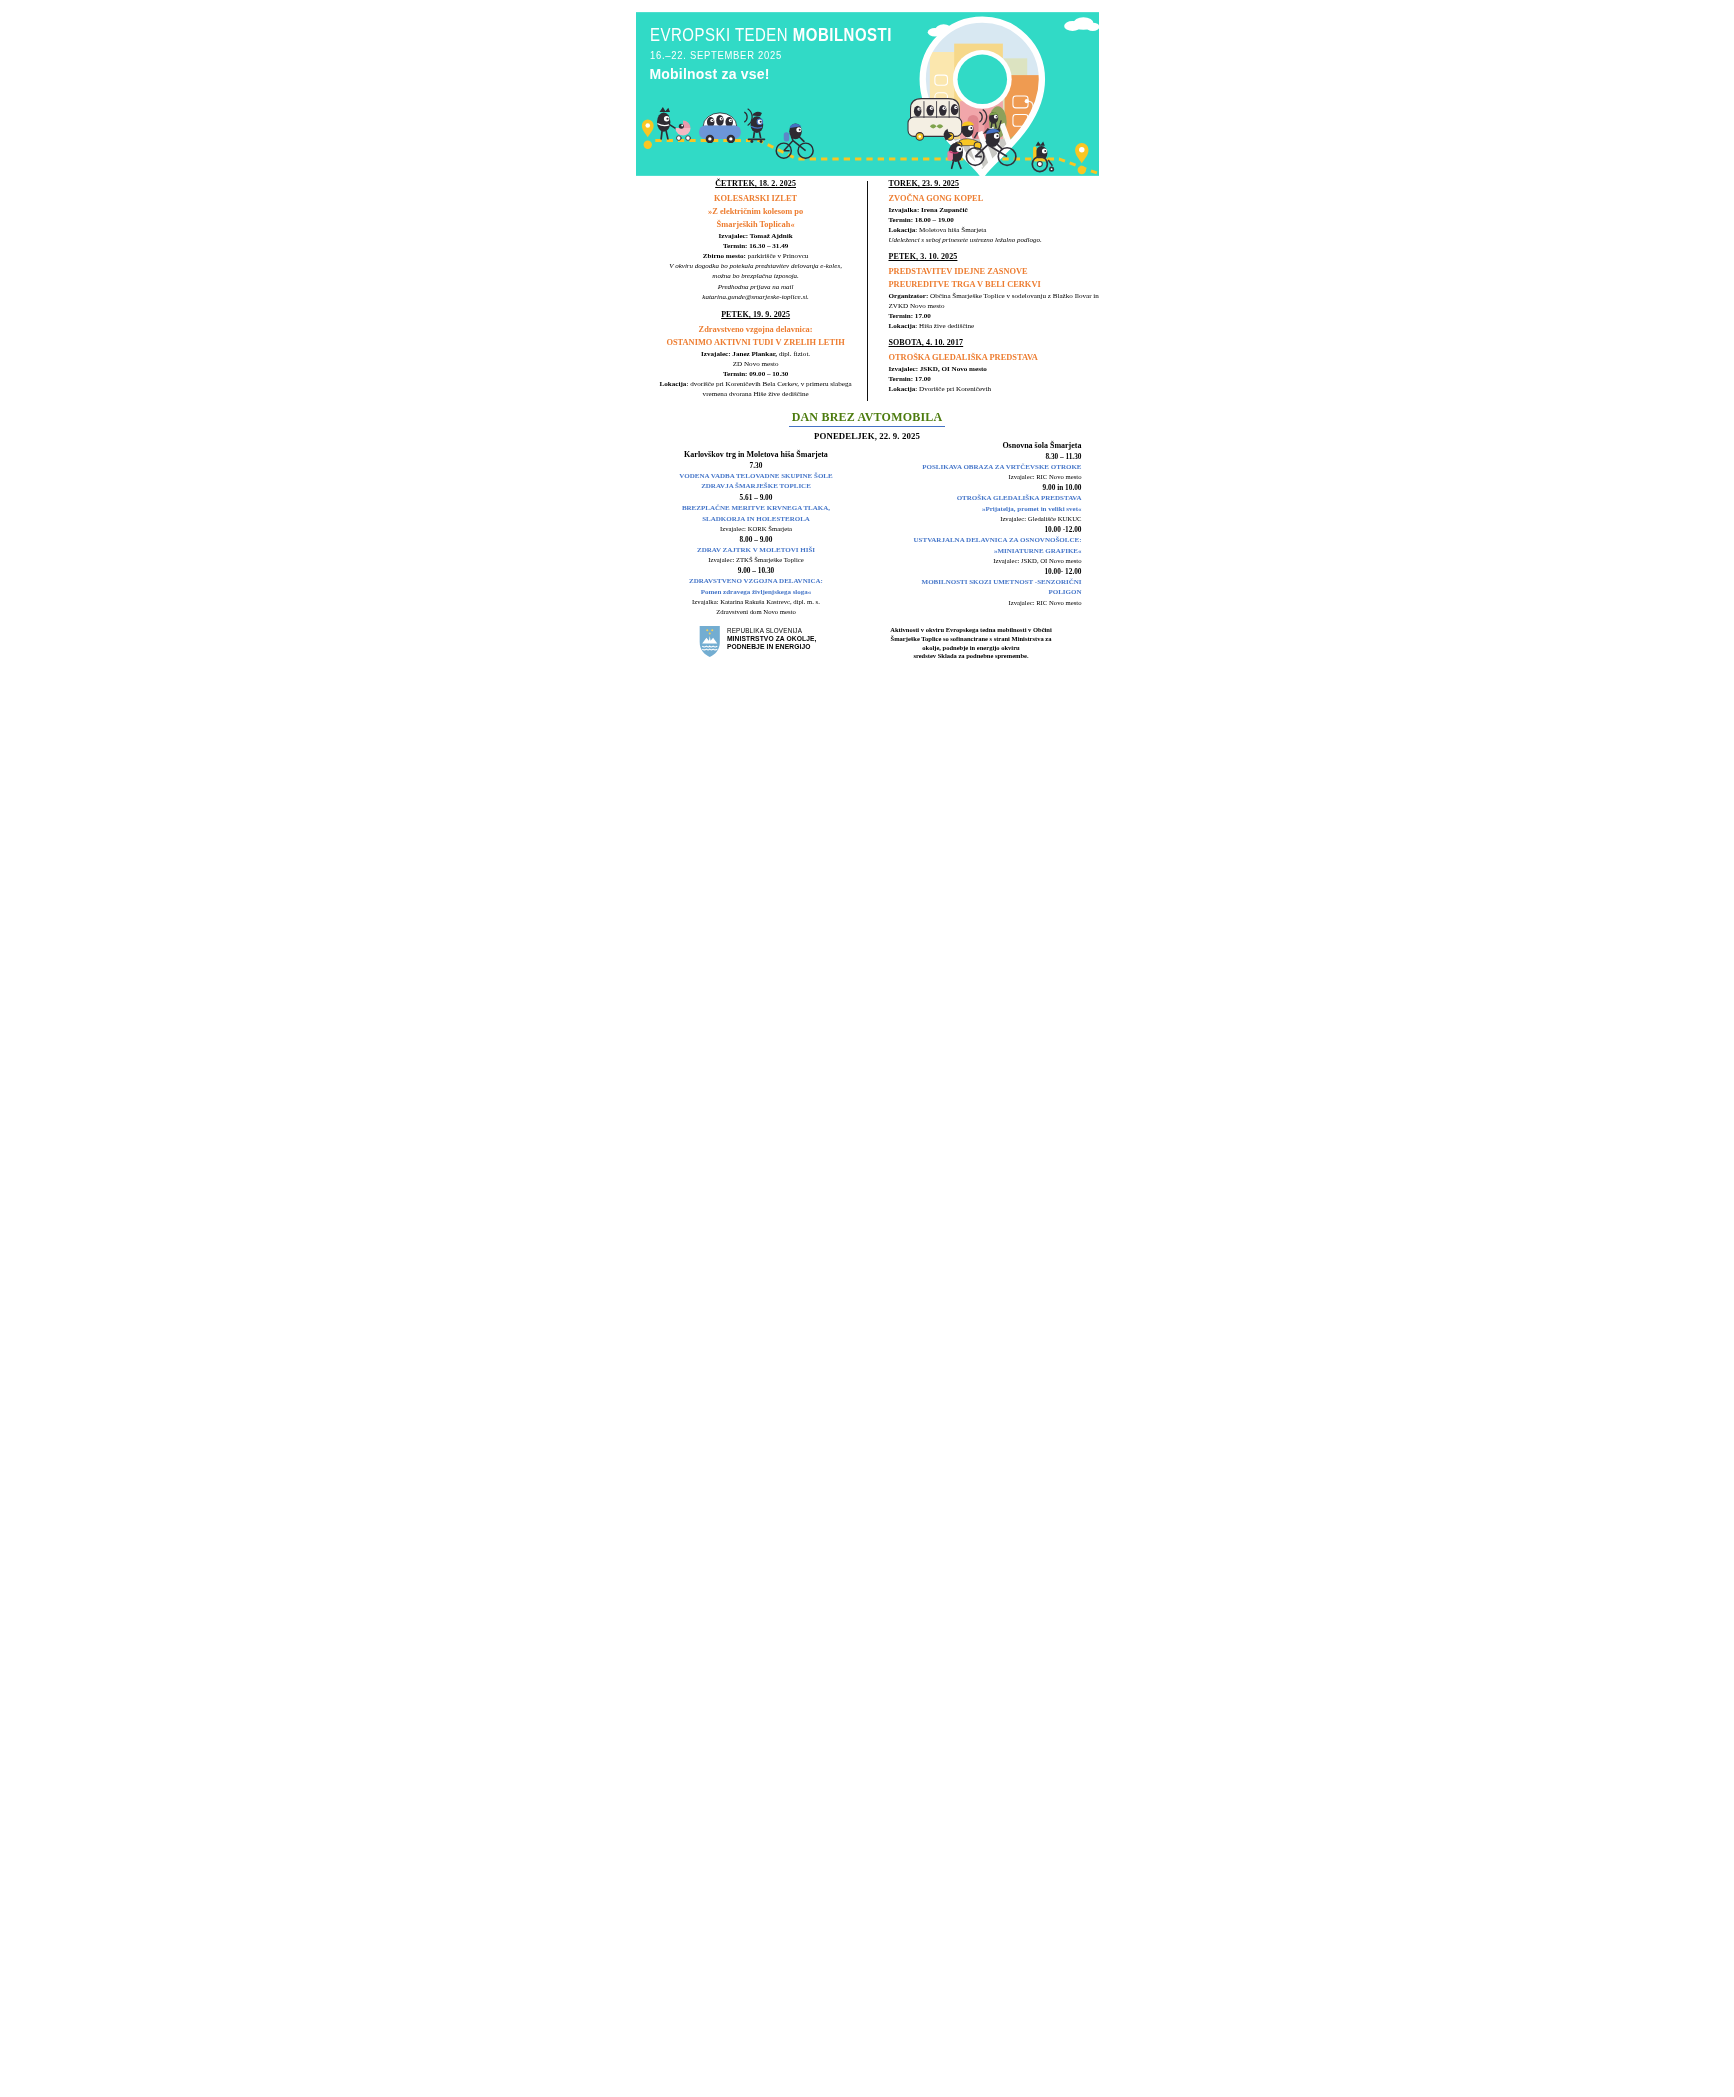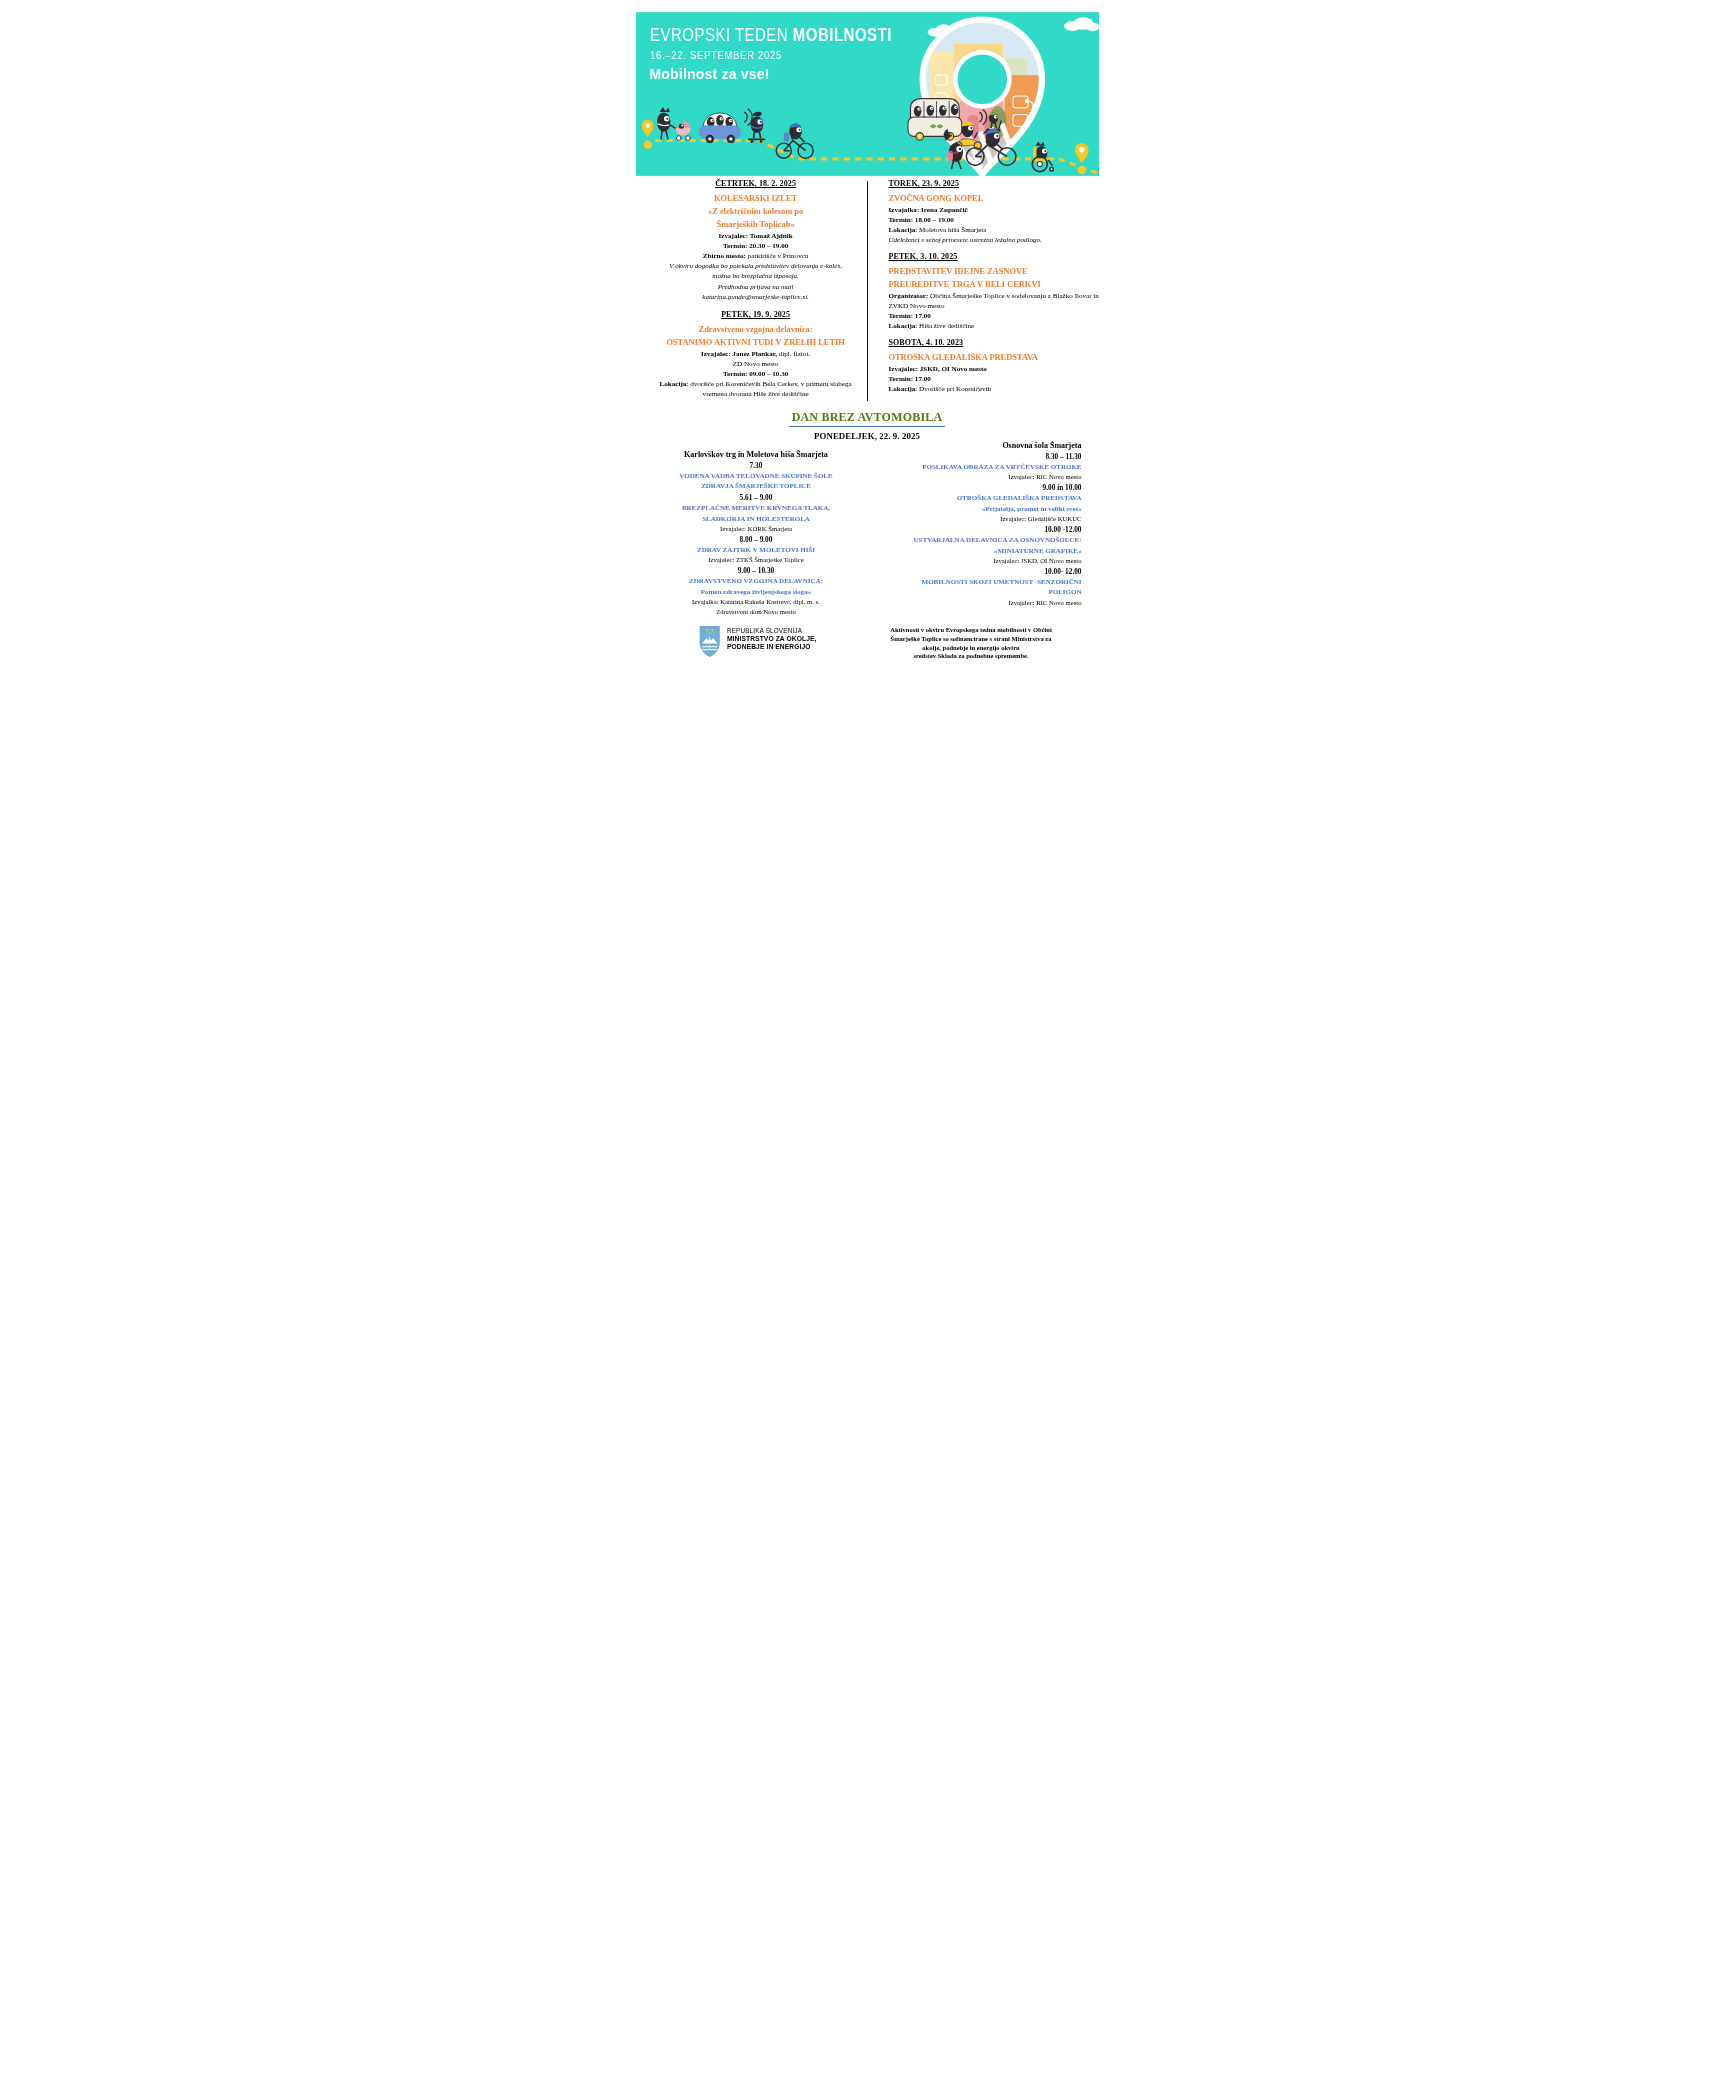--- a/index.html
+++ b/index.html
@@ -280,21 +280,21 @@
 
   <div class="col-divider"></div>
 
   <div class="col-left">
     <div class="event">
       <div class="date-h">ČETRTEK, 18. 2. 2025</div>
       <div class="t-orange">KOLESARSKI IZLET</div>
       <div class="t-orange">»Z električnim kolesom po</div>
       <div class="t-orange">Šmarjeških Toplicah«</div>
       <div class="line b">Izvajalec: Tomaž Ajdnik</div>
-      <div class="line b">Termin: 20.30 – 19.00</div>
+      <div class="line b">Termin: 16.30 – 31.49</div>
       <div class="line"><span class="b">Zbirno mesto:</span><span> parkirišče v Prinovcu</span></div>
       <div class="it">V okviru dogodka bo potekala predstavitev delovanja e-koles,</div>
       <div class="it">možna bo brezplačna izposoja.</div>
       <div class="it">Predhodna prijava na mail</div>
       <div class="it">katarina.gunde@smarjeske-toplice.si.</div>
     </div>
 
     <div class="event">
       <div class="date-h">PETEK, 19. 9. 2025</div>
       <div class="t-orange">Zdravstveno vzgojna delavnica:</div>
@@ -319,21 +319,21 @@
     <div class="event">
       <div class="date-h">PETEK, 3. 10. 2025</div>
       <div class="t-orange">PREDSTAVITEV IDEJNE ZASNOVE</div>
       <div class="t-orange">PREUREDITVE TRGA V BELI CERKVI</div>
       <div class="line"><span class="b">Organizator:</span><span> Občina Šmarješke Toplice v sodelovanju z Blažko Ilovar in ZVKD Novo mesto</span></div>
       <div class="line b">Termin: 17.00</div>
       <div class="line"><span class="b">Lokacija</span><span>: Hiša žive dediščine</span></div>
     </div>
 
     <div class="event">
-      <div class="date-h">SOBOTA, 4. 10. 2023</div>
+      <div class="date-h">SOBOTA, 4. 10. 2017</div>
       <div class="t-orange">OTROŠKA GLEDALIŠKA PREDSTAVA</div>
       <div class="line b">Izvajalec: JSKD, OI Novo mesto</div>
       <div class="line b">Termin: 17.00</div>
       <div class="line"><span class="b">Lokacija</span><span>: Dvorišče pri Koreničevih</span></div>
     </div>
   </div>
 
   <div class="car-free">
     <div><span class="cf-title">DAN BREZ AVTOMOBILA</span></div>
     <div class="cf-date">PONEDELJEK, 22. 9. 2025</div>

